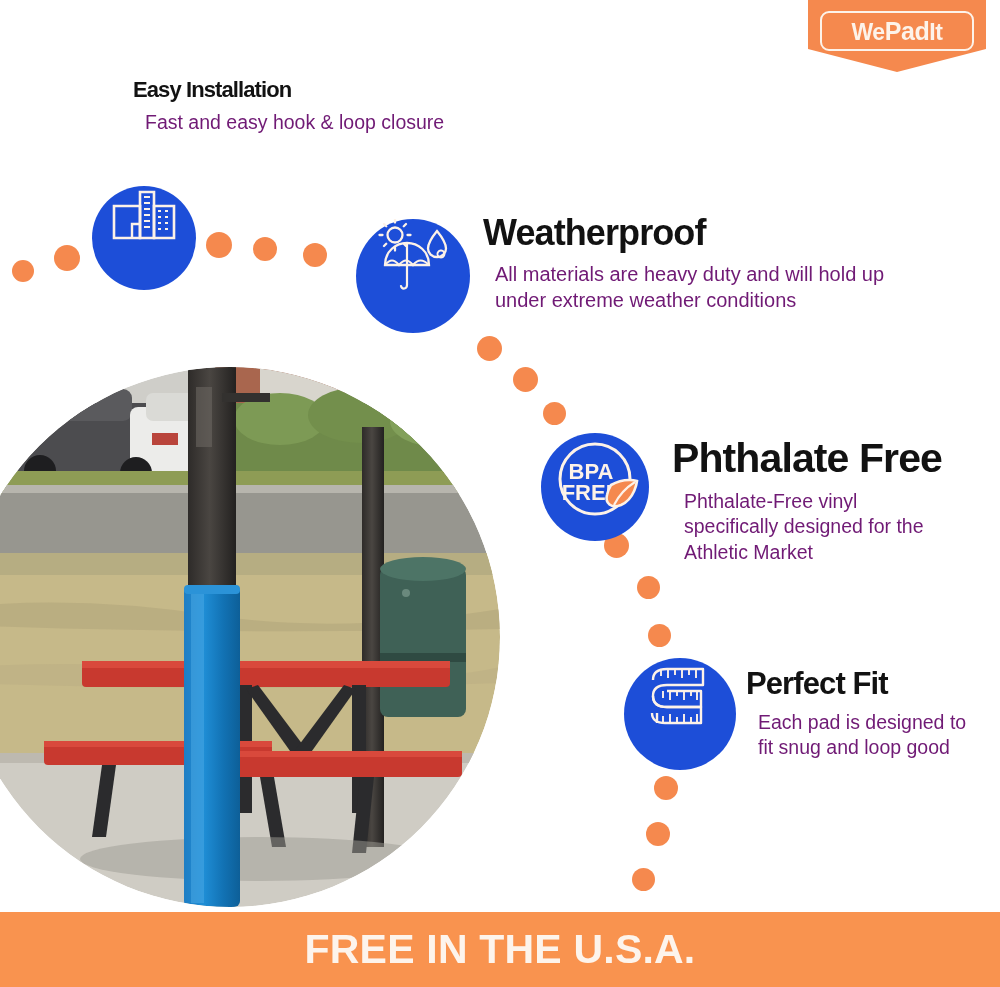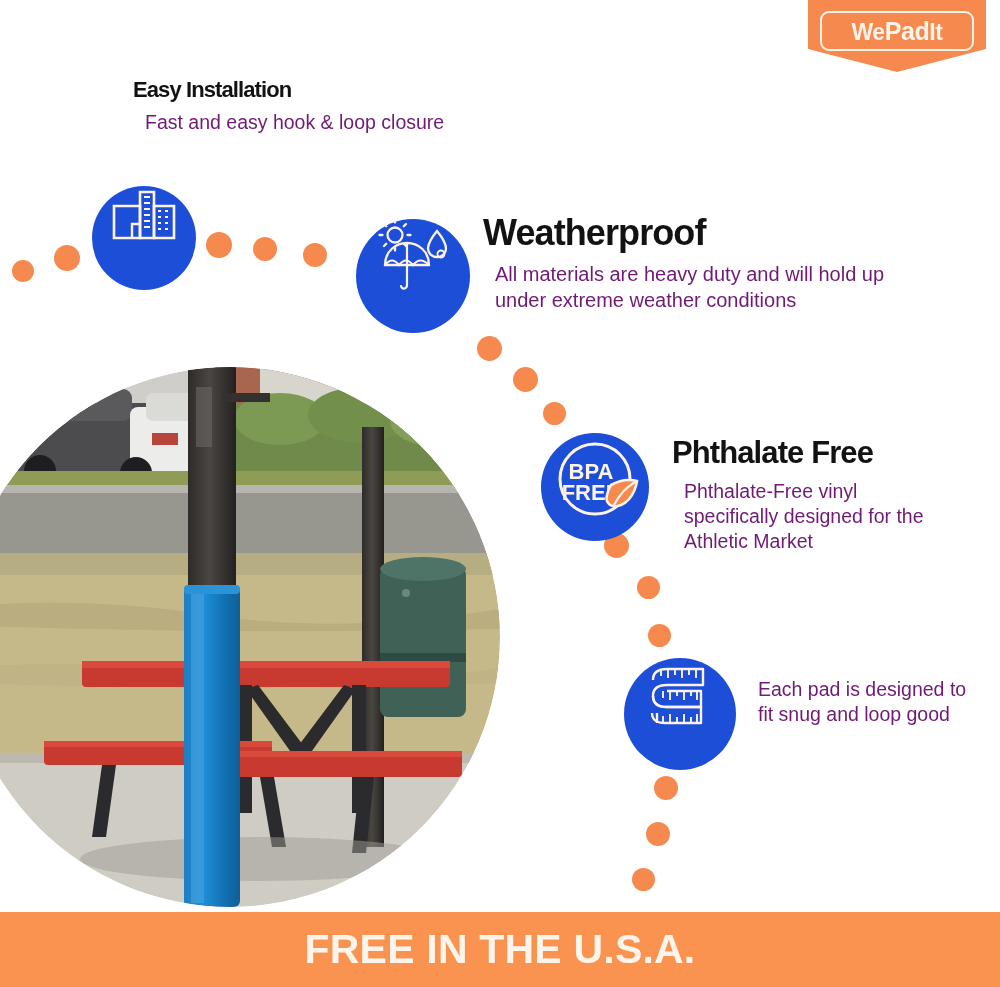--- a/index.html
+++ b/index.html
@@ -75,21 +75,21 @@
 
   #block-easy { left: 133px; top: 78px; }
   #block-easy .b-title { font-size: 22px; }
   #block-easy .b-desc { font-size: 19.5px; margin-top: 9px; }
 
   #block-weather { left: 483px; top: 214px; }
   #block-weather .b-title { font-size: 36px; }
   #block-weather .b-desc { font-size: 20px; margin-top: 9px; width: 430px; }
 
   #block-phthalate { left: 672px; top: 437px; }
-  #block-phthalate .b-title { font-size: 31px; }
+  #block-phthalate .b-title { font-size: 41px; }
   #block-phthalate .b-desc { font-size: 19.5px; margin-top: 9px; width: 262px; }
 
   #block-fit { left: 746px; top: 668px; }
   #block-fit .b-title { font-size: 31px; }
   #block-fit .b-desc { font-size: 19.5px; margin-top: 9px; width: 226px; }
 
   
   .icon-circle {
     position: absolute;
     border-radius: 50%;
@@ -228,20 +228,21 @@
     <p class="b-title">Weatherproof</p>
     <p class="b-desc">All materials are heavy duty and will hold up under extreme weather conditions</p>
   </div>
 
   <div class="block" id="block-phthalate">
     <p class="b-title">Phthalate Free</p>
     <p class="b-desc">Phthalate-Free vinyl specifically designed for the Athletic Market</p>
   </div>
 
   <div class="block" id="block-fit">
+    <p class="b-title">Perfect Fit</p>
     <p class="b-desc">Each pad is designed to fit snug and loop good</p>
   </div>
 
   <div id="photo-circle">
     <svg width="540" height="540" viewBox="0 0 540 540">
       <defs>
         <clipPath id="circClip">
             <circle cx="270" cy="270" r="270"></circle>
           </clipPath>
         <linearGradient id="padGrad" x1="0" y1="0" x2="1" y2="0">

